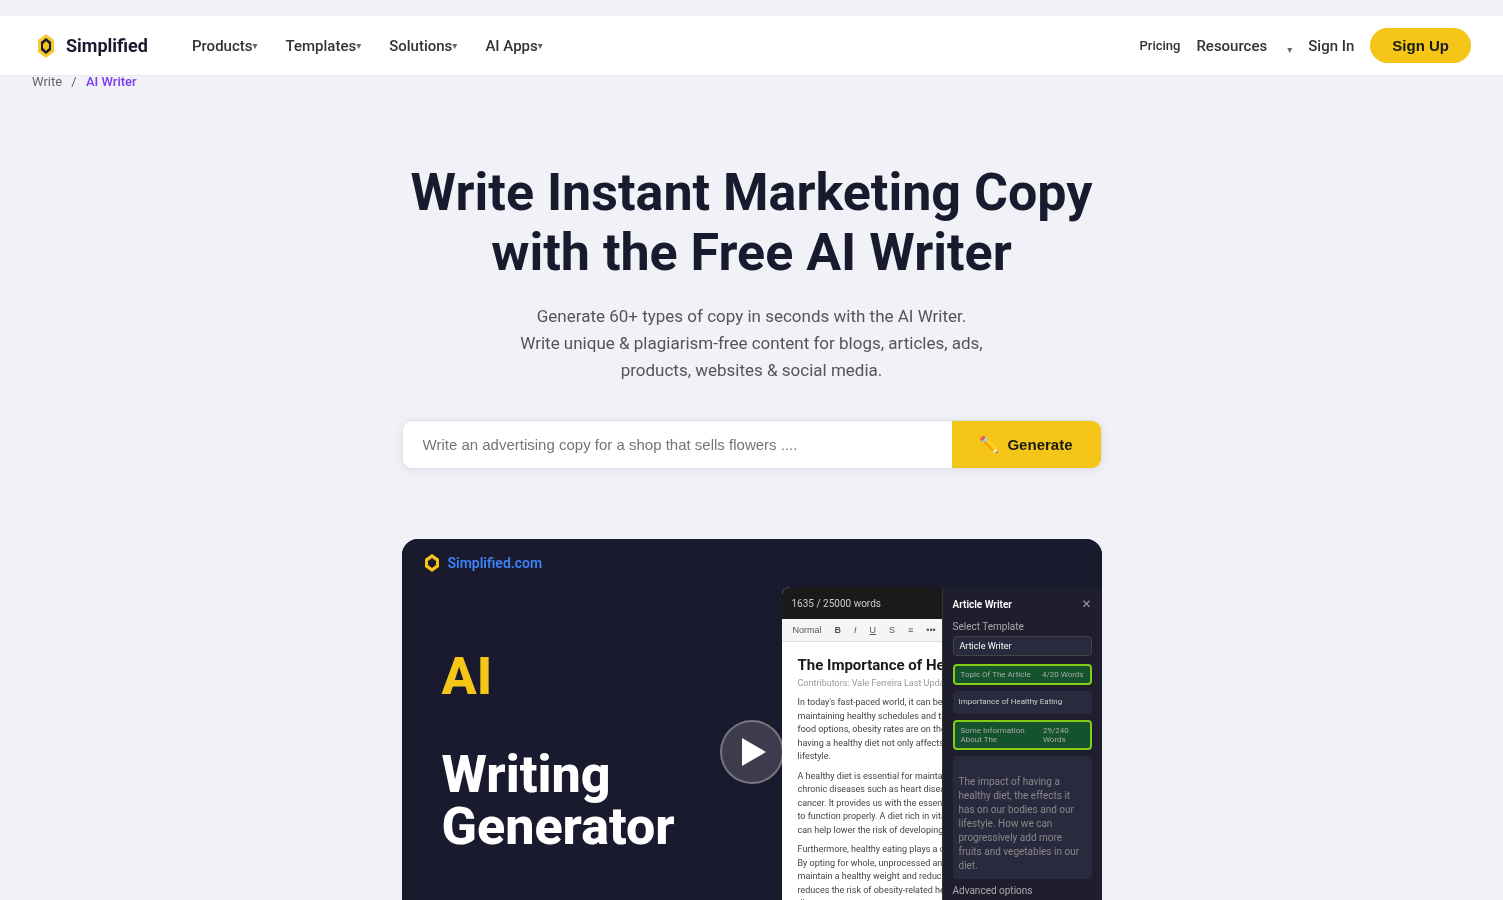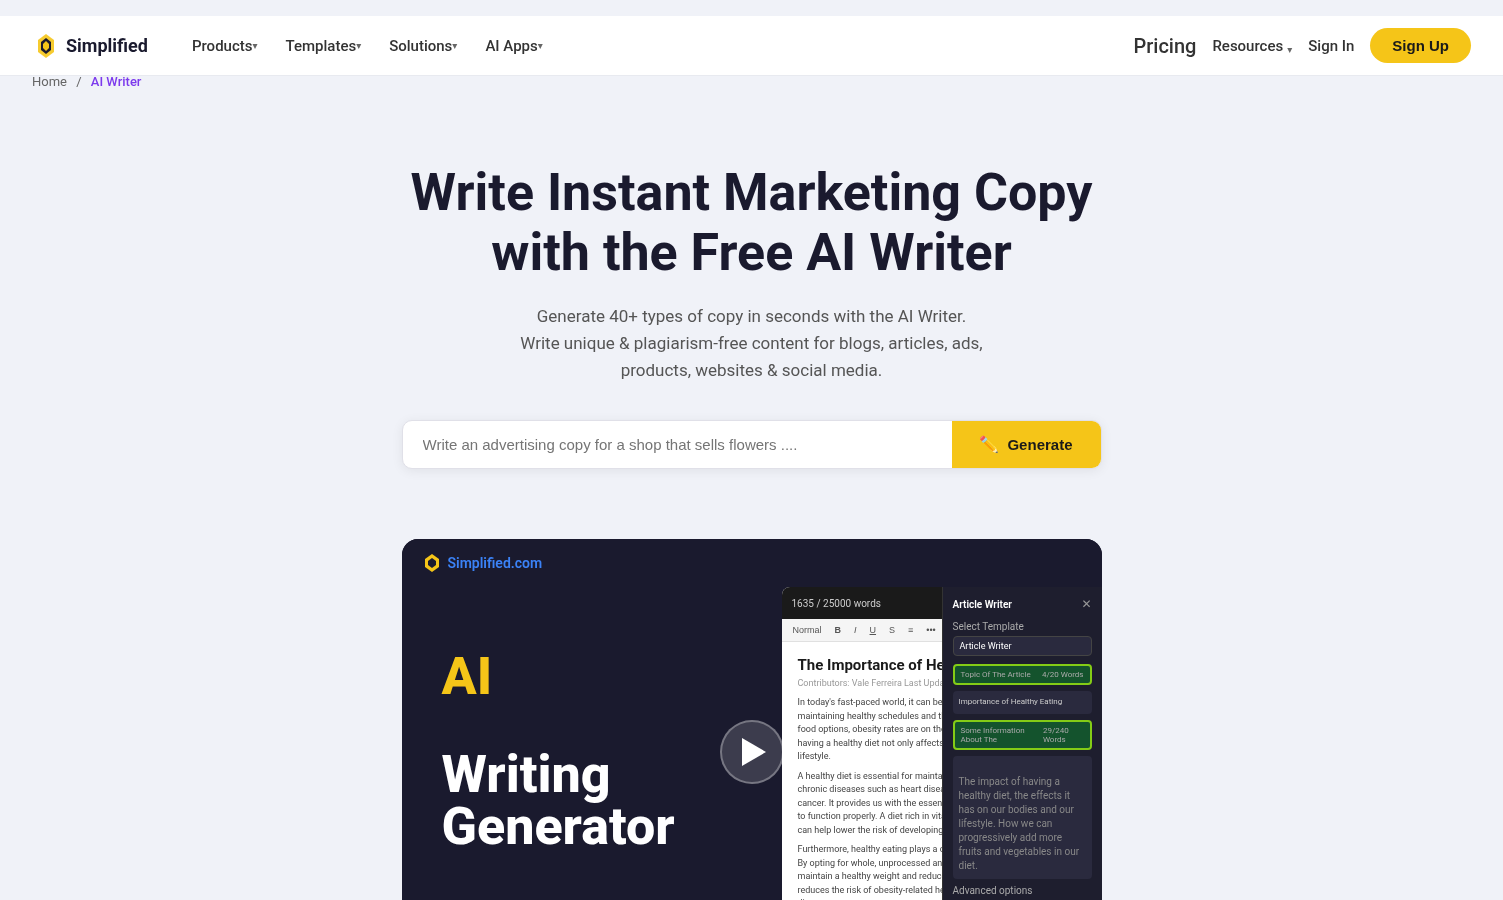--- a/index.html
+++ b/index.html
@@ -50,29 +50,29 @@
       border-radius: 6px;
       transition: background 0.15s;
     }
     .nav-chevron { font-size: 10px; color: #666; }
     .nav-right {
       display: flex;
       align-items: center;
       gap: 16px;
     }
     .nav-pricing {
-      font-size: 20px;
+      font-size: 13px;
       font-weight: 500;
       color: #333;
       cursor: pointer;
     }
     .nav-resources {
       display: flex;
       align-items: flex-end;
-      gap: 4px;
+      gap: 20px;
       font-size: 15px;
       font-weight: 500;
       color: #333;
       cursor: pointer;
     }
     .nav-signin {
       font-size: 15px;
       font-weight: 500;
       color: #333;
       cursor: pointer;
@@ -452,29 +452,29 @@
     <div class="nav-resources">
       <span>Resources</span>
       <span class="nav-chevron">▾</span>
     </div>
     <span class="nav-signin">Sign In</span>
     <button class="nav-signup">Sign Up</button>
   </div>
 </nav>
 
 <div class="breadcrumb">
-  <a href="#">Home</a>
+  <a href="#">Write</a>
   <span class="breadcrumb-sep">/</span>
   <span class="breadcrumb-current">AI Writer</span>
 </div>
 
 <section class="hero">
   <h1 class="hero-title">Write Instant Marketing Copy with the Free AI Writer</h1>
   <p class="hero-subtitle">
-    <span>Generate 40+ types of copy in seconds with the AI Writer.</span><br>
+    <span>Generate 60+ types of copy in seconds with the AI Writer.</span><br>
     <span>Write unique &amp; plagiarism-free content for blogs, articles, ads,</span><br>
     <span>products, websites &amp; social media.</span>
   </p>
 
   <div class="search-bar-wrap">
     <input class="search-input" type="text" placeholder="Write an advertising copy for a shop that sells flowers ...." style="">
     <button class="search-generate-btn">
       <span class="pencil-icon">✏️</span>
       <span>Generate</span>
     </button>

